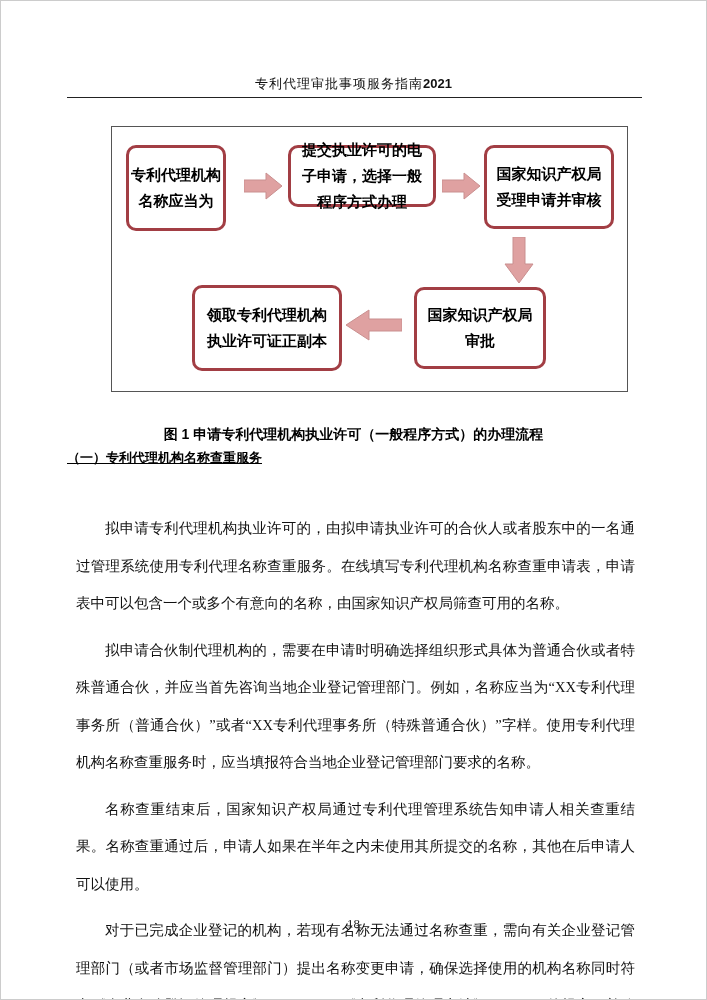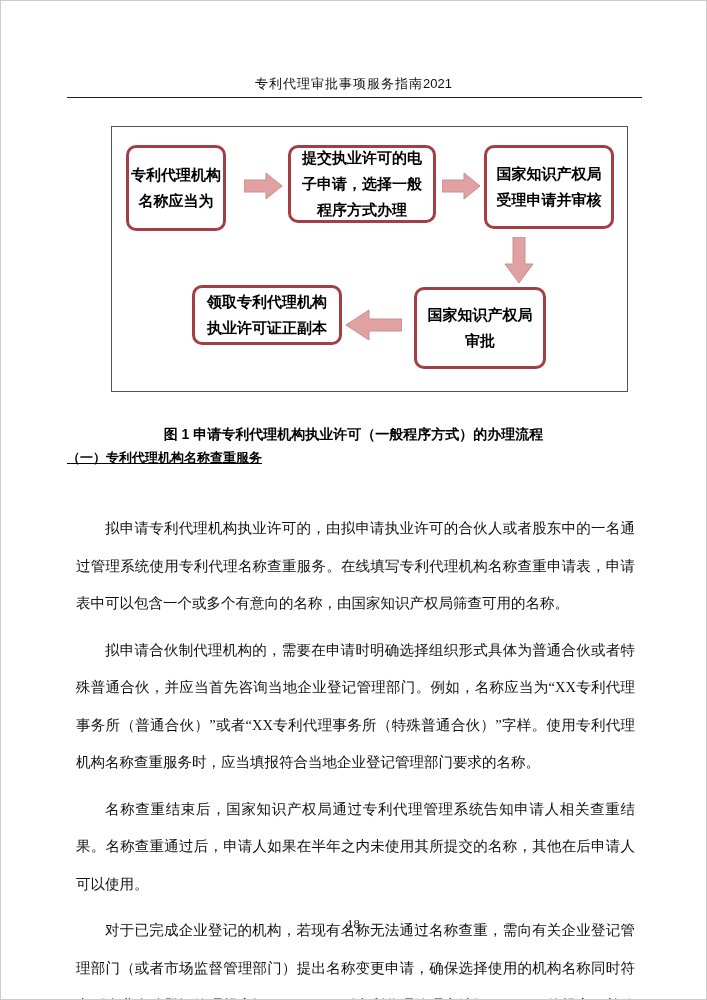--- a/index.html
+++ b/index.html
@@ -18,21 +18,21 @@
   
   .header {
     position: absolute;
     top: 74px; left: 0; right: 0;
     text-align: center;
     font-family: "Liberation Sans", sans-serif;
     font-size: 13px;
     letter-spacing: 1px;
     color: #111;
   }
-  .header .year { font-weight: normal; margin-left: 0; letter-spacing: 0; }
+  .header .year { font-weight: bold; margin-left: 0; letter-spacing: 0; }
   .header-rule {
     position: absolute;
     top: 96px; left: 66px; width: 575px;
     border-top: 1.5px solid #222;
   }
 
   
   .flowchart {
     position: absolute;
     top: 125px; left: 110px;
@@ -50,24 +50,24 @@
     justify-content: center;
     align-items: center;
     font-family: "Liberation Sans", sans-serif;
     font-weight: bold;
     font-size: 15px;
     line-height: 1.75;
     color: #000;
     text-align: center;
   }
   .box-name-check { left: 14px;  top: 18px;  width: 100px; height: 86px; }
-  .box-submit     { left: 176px; top: 18px;  width: 148px; height: 78px; }
+  .box-submit     { left: 176px; top: 18px;  width: 148px; height: 62px; }
   .box-accept     { left: 372px; top: 18px;  width: 130px; height: 84px; }
   .box-approve    { left: 302px; top: 160px; width: 132px; height: 82px; }
-  .box-license    { left: 80px;  top: 158px; width: 150px; height: 60px; }
+  .box-license    { left: 80px;  top: 158px; width: 150px; height: 86px; }
 
   .arrow { position: absolute; }
   .arrow polygon { fill: #dfa1a1; stroke: #c98f8f; stroke-width: 1; }
   .arrow-r1   { left: 132px; top: 44px; }
   .arrow-r2   { left: 330px; top: 44px; }
   .arrow-down { left: 392px; top: 110px; }
   .arrow-left { left: 234px; top: 180px; }
 
   .caption {
     position: absolute;

